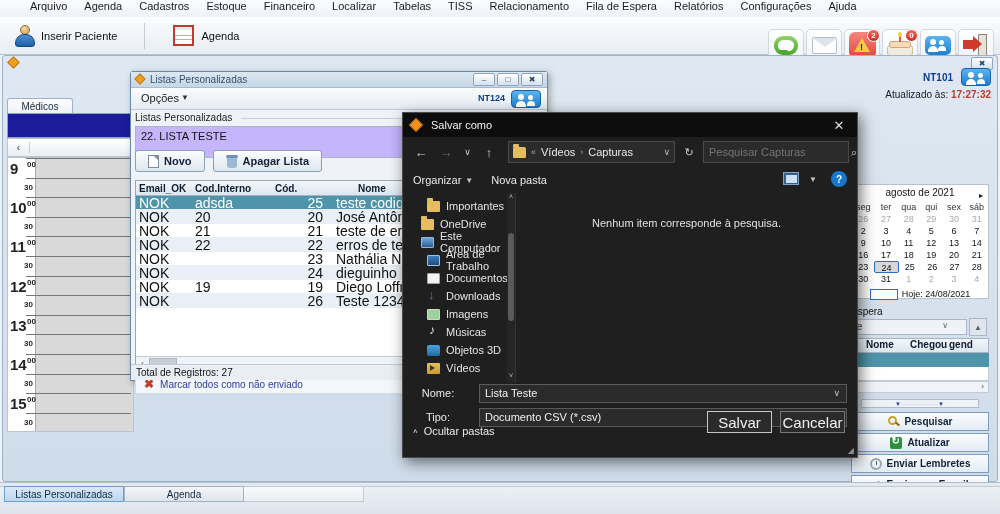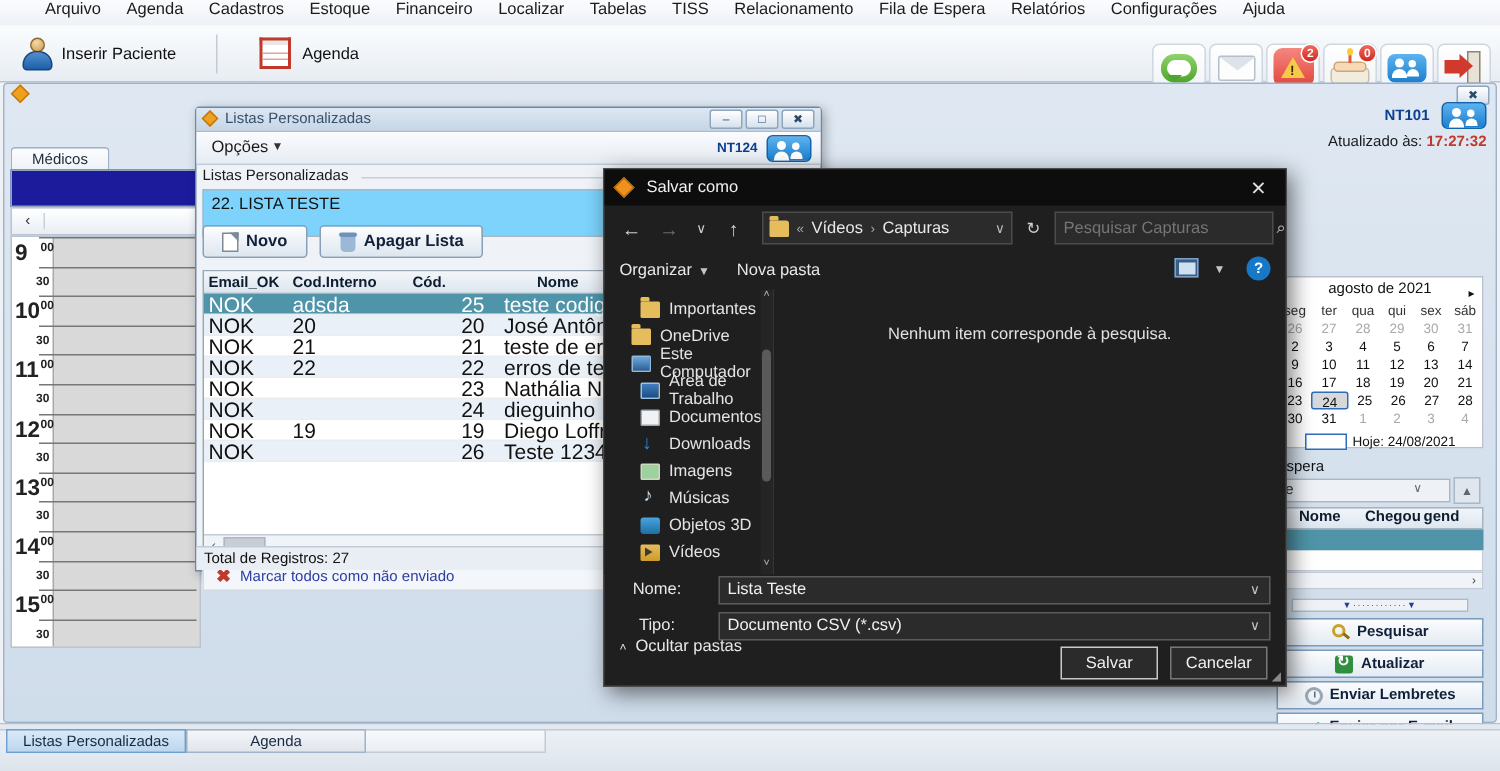--- a/index.html
+++ b/index.html
@@ -136,21 +136,21 @@
   .nt124 { position:absolute; right:42px; top:5px; font-size:9px; font-weight:bold; color:#0b3f8f;}
   .nt124badge { position:absolute; right:6px; top:2px; width:30px; height:18px; border-radius:4px;
       background: linear-gradient(#5cb3ef,#1d7fd0); border:1px solid #1464ab;}
   .nt124badge .h1 { position:absolute; left:6px; top:3px; width:6px; height:6px; border-radius:50%; background:#fff;}
   .nt124badge .b1 { position:absolute; left:4px; top:10px; width:10px; height:6px; border-radius:5px 5px 0 0; background:#fff;}
   .nt124badge .h2 { position:absolute; left:16px; top:4px; width:5px; height:5px; border-radius:50%; background:#fff;}
   .nt124badge .b2 { position:absolute; left:15px; top:10px; width:8px; height:5px; border-radius:4px 4px 0 0; background:#fff;}
 
   .lpsec { position:absolute; left:4px; top:40px; font-size:10px; color:#1a1a1a;}
   .lpsecline { position:absolute; left:110px; right:4px; top:46px; height:1px; background:#c6cfd8;}
-  .lpsel { position:absolute; left:4px; top:54px; right:4px; height:32px; background:#7dd3fc;
+  .lpsel { position:absolute; left:4px; top:54px; right:4px; height:32px; background:#c4b5fd;
       border:1px solid #aab6c3; font-size:11px; color:#111; padding: 3px 5px; }
   .lpbtns { position:absolute; left:4px; top:78px; display:flex; gap:8px; }
   .lpbtn { height:22px; border:1px solid #8aa0b6; border-radius:3px;
       background: linear-gradient(#fdfdfe,#dde6ef); display:flex; align-items:center; gap:5px;
       padding: 0 12px; font-size:11px; font-weight:bold; color:#11213a; cursor:pointer;}
   .ic-new { width:11px; height:13px; background:#fff; border:1px solid #7d8a97; position:relative;}
   .ic-new:after { content:""; position:absolute; right:-1px; top:-1px; border:3px solid transparent; border-top-color:#7d8a97; border-right-color:#7d8a97;}
   .ic-trash { width:12px; height:13px; position:relative;}
   .ic-trash .lid { position:absolute; left:0; top:0; width:12px; height:3px; background:#6f93b8; border-radius:2px;}
   .ic-trash .cn { position:absolute; left:1px; top:3px; width:10px; height:10px; background:#9bb9d6; border-radius:0 0 3px 3px;}
@@ -297,22 +297,22 @@
   .sa-fields { position:absolute; left:0; top:270px; width:100%; }
   .frow { display:flex; align-items:center; height:20px; margin-bottom:4px; }
   .frow .flab { width:76px; text-align:center; font-size:11px; color:#e8e8e8; padding-right:6px;}
   .fctrl { flex:1; margin-right:10px; height:19px; background:#2b2b2b; border:1px solid #5a5a5a;
       display:flex; align-items:center; padding-left:5px; font-size:11px; color:#f0f0f0; position:relative;}
   .fctrl .chev { position:absolute; right:6px; font-size:9px; color:#c5c5c5; }
 
   .sa-foot { position:absolute; left:0; bottom:0; width:100%; height:46px; }
   .hidefold { position:absolute; left:10px; top:14px; font-size:11px; color:#e8e8e8; display:flex; align-items:center; gap:6px; cursor:pointer;}
   .hidefold .cv { font-size:8px; }
-  .fbtn { position:absolute; top:20px; width:65px; height:22px; border:1px solid #787878; background:#2b2b2b;
-      color:#f0f0f0; font-size:11px; display:flex; align-items:center; justify-content:center; cursor:pointer;
+  .fbtn { position:absolute; top:0; width:65px; height:22px; border:1px solid #787878; background:#2b2b2b;
+      color:#f0f0f0; font-size:15px; display:flex; align-items:center; justify-content:center; cursor:pointer;
       font-family:"Liberation Sans", sans-serif;}
   .fbtn.primary { right:85px; border-color:#c8c8c8; }
   .fbtn.cancel { right:12px; }
   .grip { position:absolute; right:3px; bottom:2px; font-size:8px; color:#8a8a8a;}
 
   
   .taskbar { position:absolute; left:0; bottom:0; width:1000px; height:32px;
       background: linear-gradient(#eef2f6,#dde4ec); border-top:1px solid #b6c0cb; }
   .tbinner { position:absolute; left:4px; top:3px; display:flex; }
   .tbtab { width:120px; height:16px; border:1px solid #9db4ca; font-size:10px;

